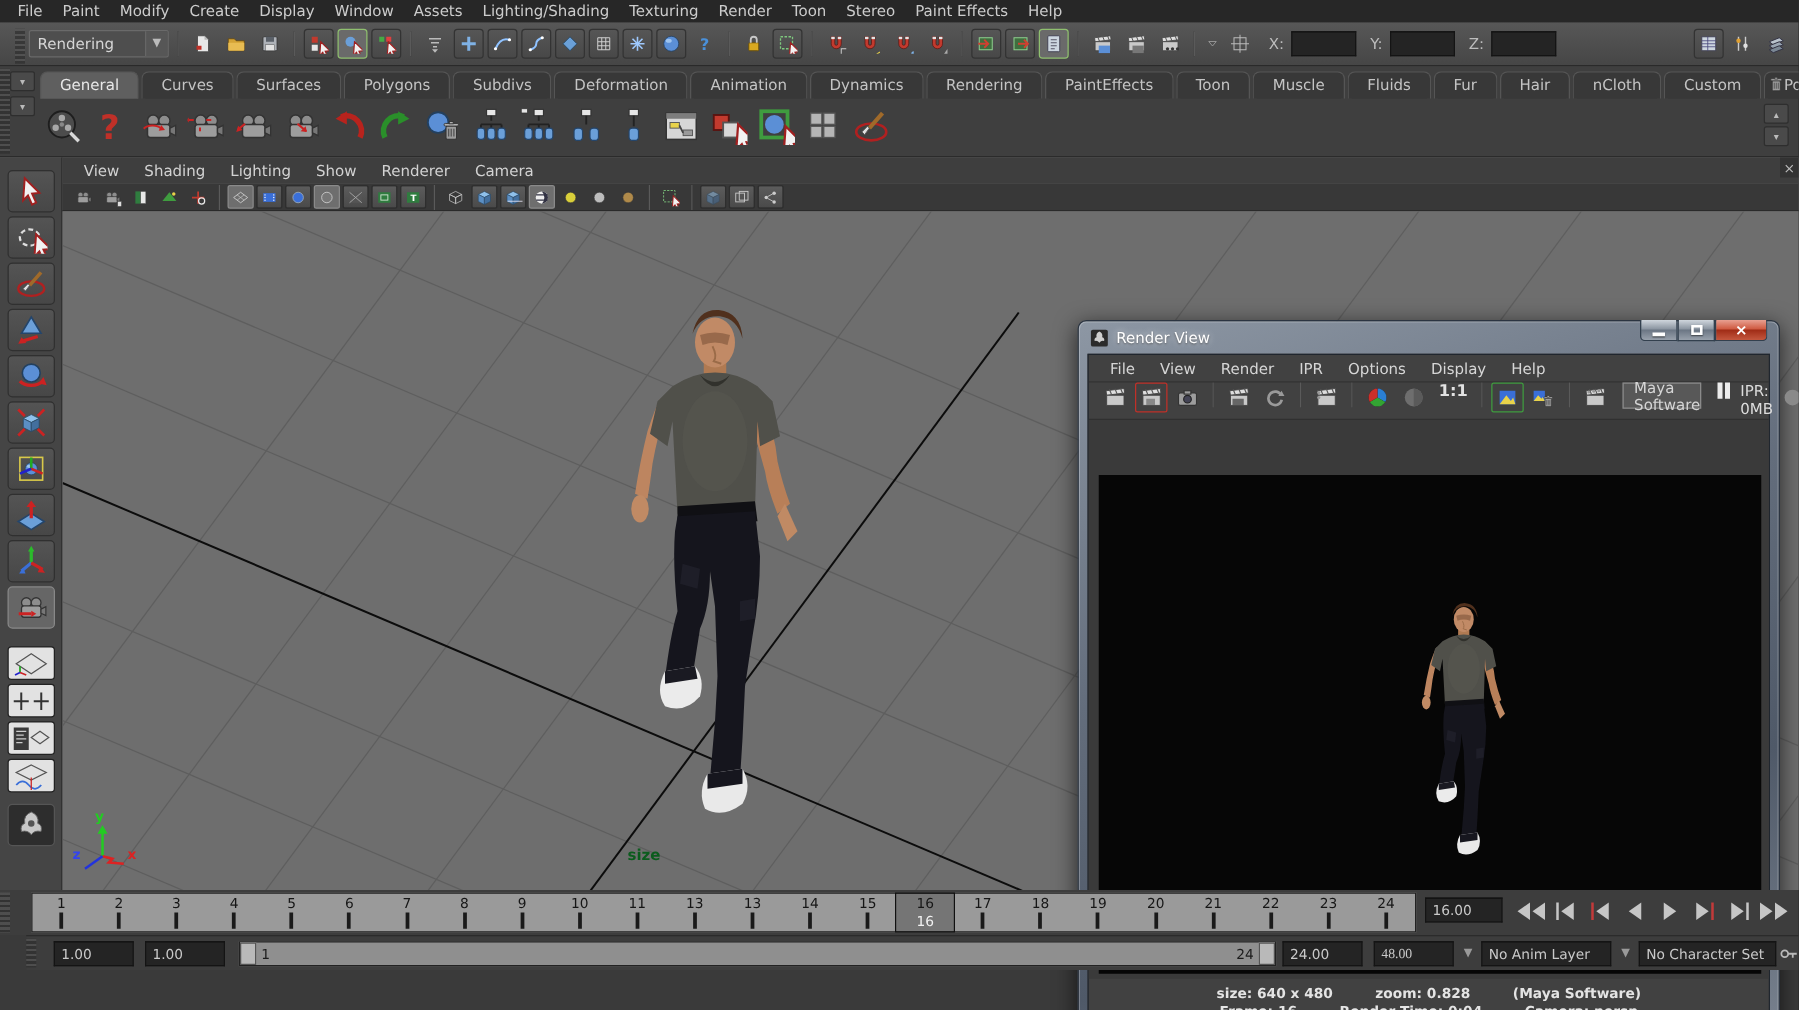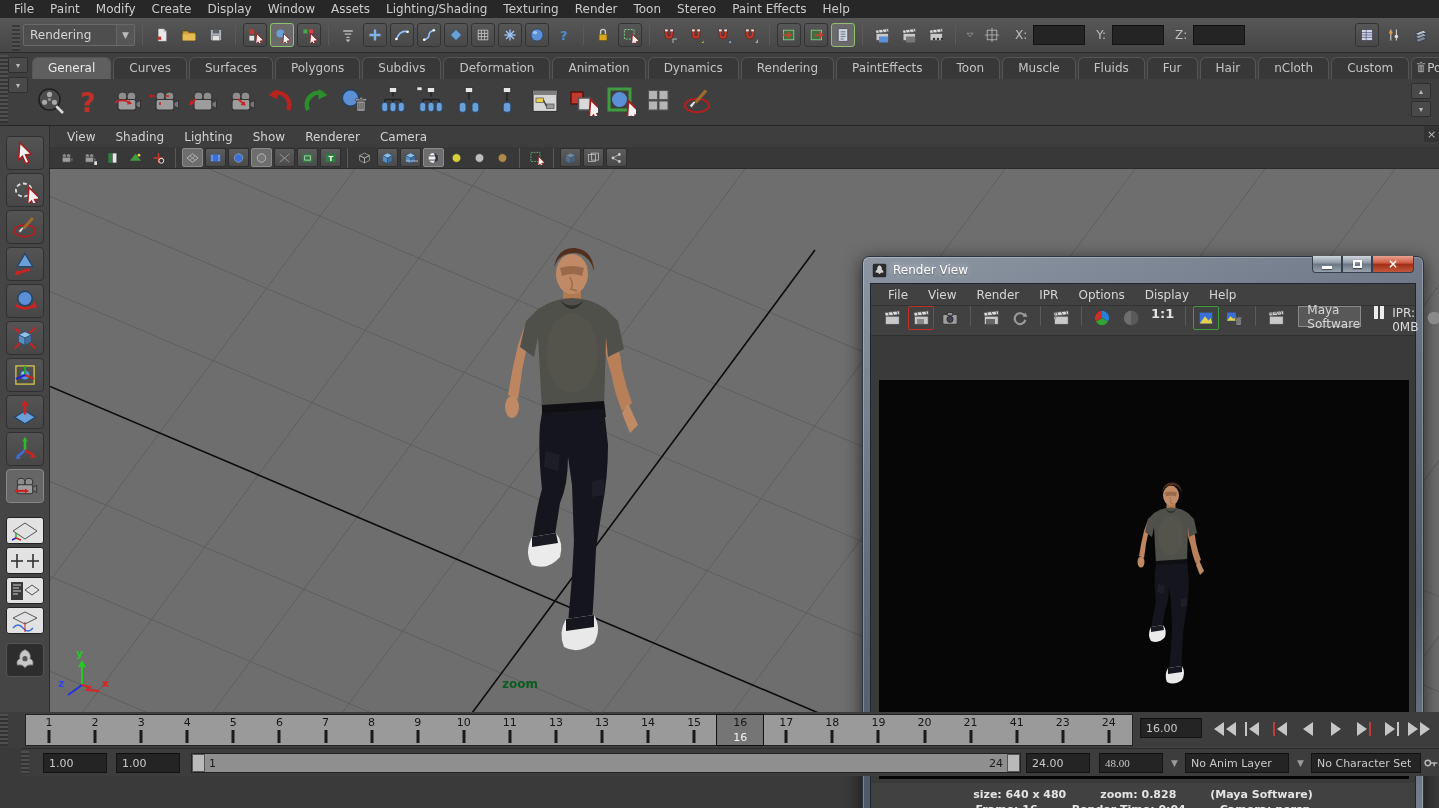--- a/index.html
+++ b/index.html
@@ -1002,21 +1002,21 @@
           <g id="axis-gizmo" transform="translate(14,490)">
             <line x1="18" y1="26" x2="18" y2="6" stroke="#22cc22" stroke-width="2"></line>
             <polygon points="14,8 22,8 18,1" fill="#22cc22"></polygon>
             <path d="M18,26 l8,2 l-3,3 l12,1" fill="none" stroke="#dd2222" stroke-width="2"></path>
             <line x1="18" y1="26" x2="4" y2="36" stroke="#2233dd" stroke-width="2"></line>
           </g>
         </svg>
         <span class="axis-letter" style="left:26px;top:478px;color:#22cc22">y</span>
         <span class="axis-letter" style="left:52px;top:508px;color:#dd2222">x</span>
         <span class="axis-letter" style="left:8px;top:508px;color:#3344ee">z</span>
-        <span id="persp-label">zoom</span>
+        <span id="persp-label">size</span>
       </div>
     </div>
 
     <span id="pane-x">×</span>
 
     <div id="render-view">
       <div id="rv-titlebar">
         <svg width="15" height="15" viewBox="0 0 20 20">
             <rect x="1" y="1" width="18" height="18" rx="2" fill="#2b2b2b"></rect>
             <path d="M10,3 Q14,5 13,9 Q16,10 15,13 Q12,12 10,15 Q8,12 5,13 Q4,10 7,9 Q6,5 10,3 Z" fill="#cfcfcf"></path>
@@ -1235,21 +1235,21 @@
         </span>
         <span class="frame-cell">
           <span class="num">20</span>
           <span class="tick"></span>
         </span>
         <span class="frame-cell">
           <span class="num">21</span>
           <span class="tick"></span>
         </span>
         <span class="frame-cell">
-          <span class="num">41</span>
+          <span class="num">22</span>
           <span class="tick"></span>
         </span>
         <span class="frame-cell">
           <span class="num">23</span>
           <span class="tick"></span>
         </span>
         <span class="frame-cell">
           <span class="num">24</span>
           <span class="tick"></span>
         </span>

